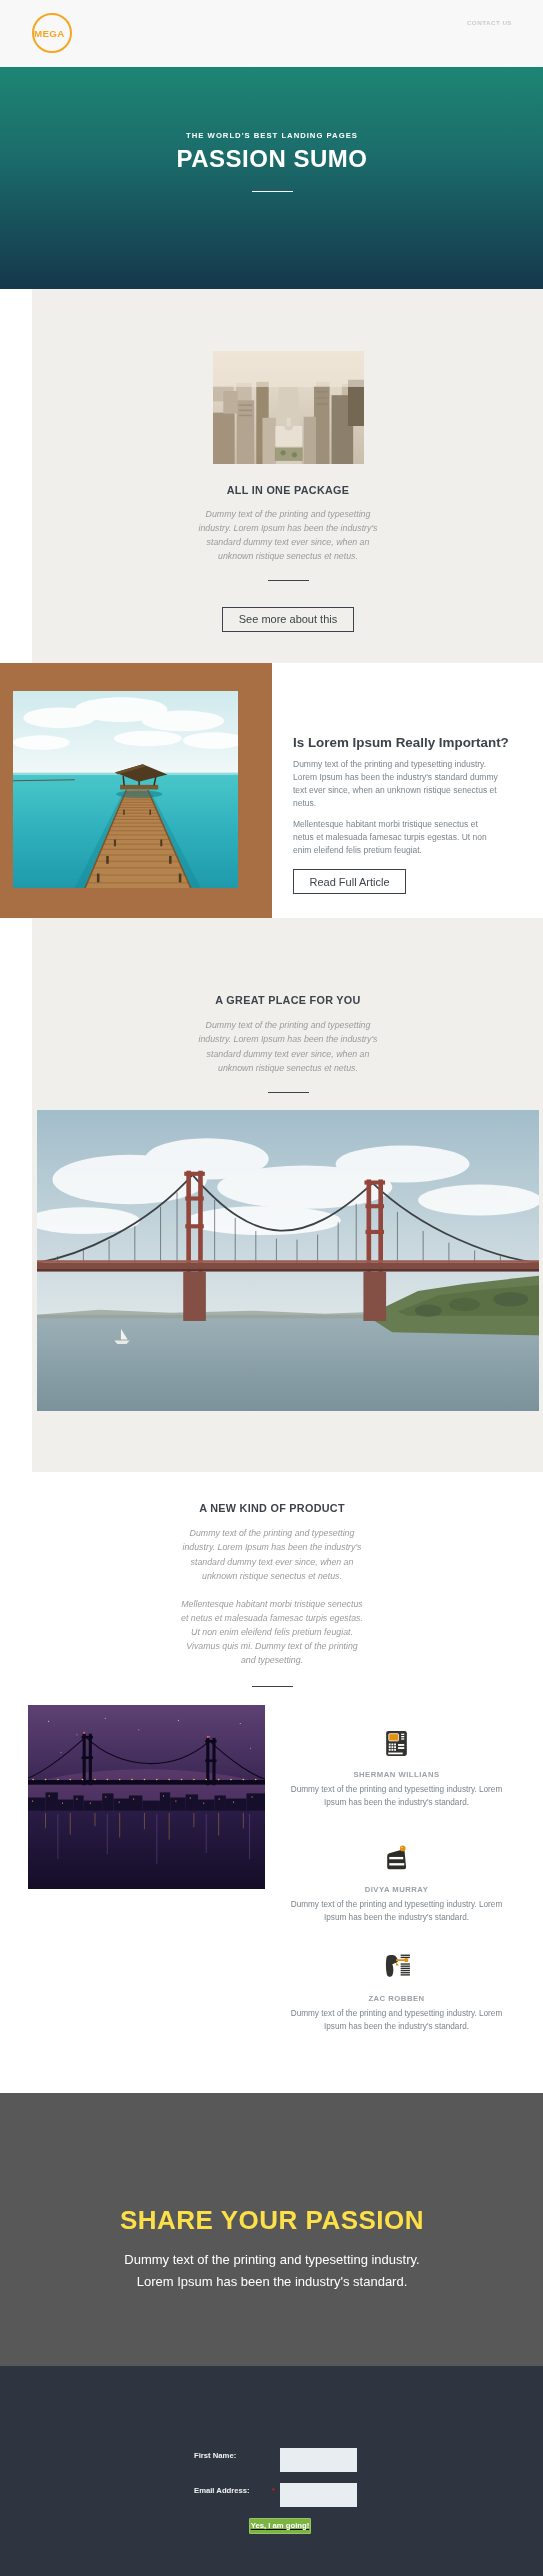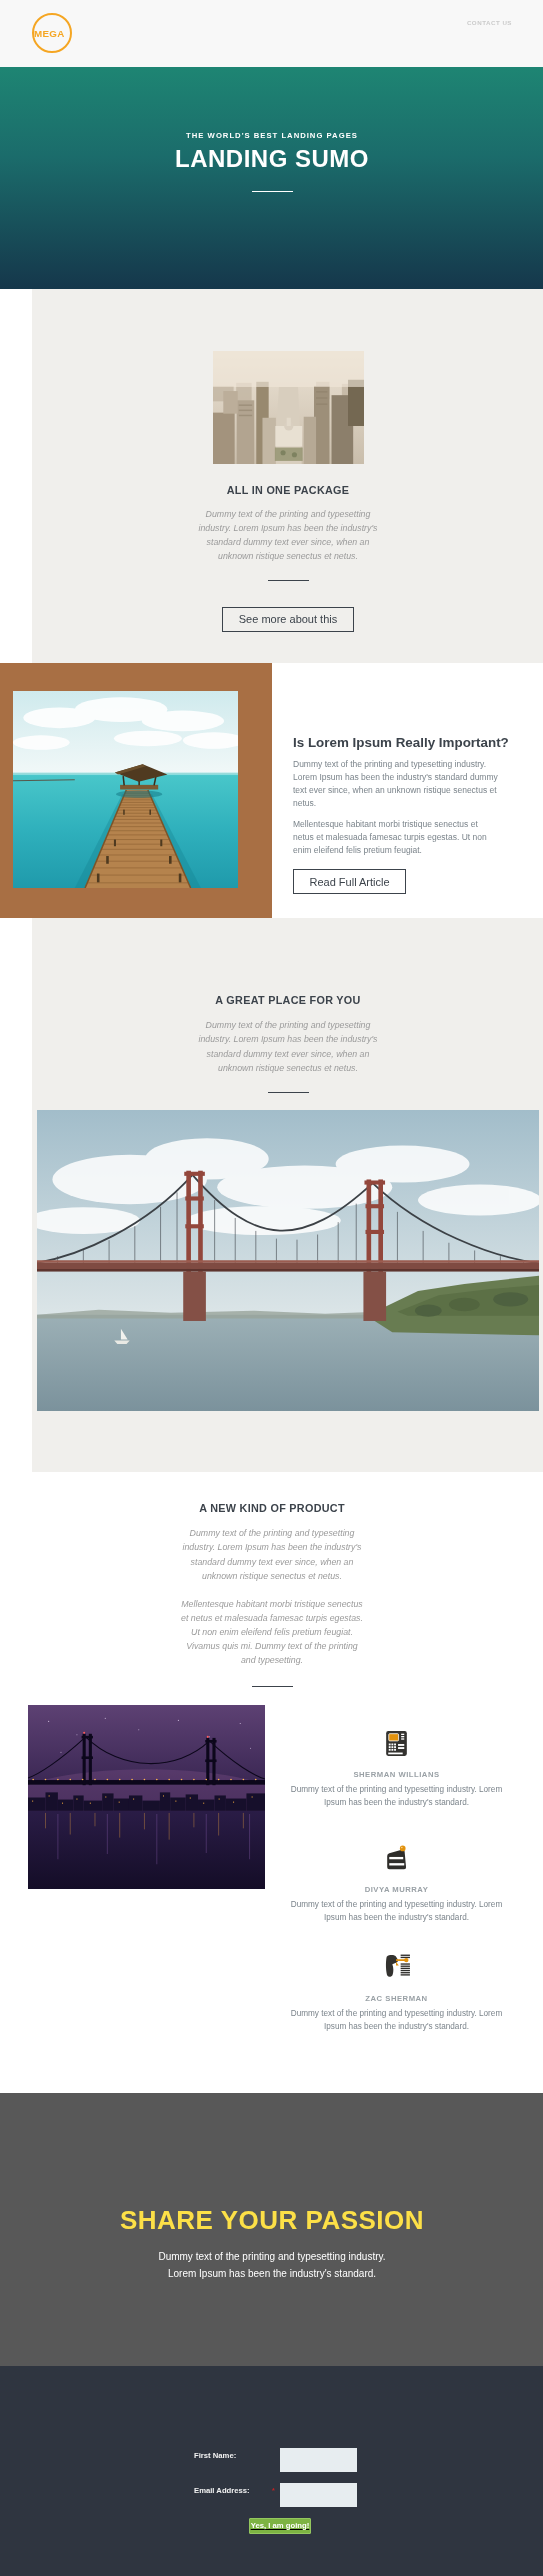--- a/index.html
+++ b/index.html
@@ -68,21 +68,21 @@
   .feature { position:absolute; left:0; width:100%; text-align:center; }
   .feature-1 { top:23px; } .feature-2 { top:138px; } .feature-3 { top:247px; }
   .feature-icon { width:31px; height:31px; margin:0 auto; }
   .feature-icon svg { display:block; width:100%; height:100%; }
   .feature-name { margin-top:10.3px; color:#9aa1a6; font-size:7.7px; font-weight:bold; letter-spacing:0.5px; }
   .feature-text { margin-top:5.7px; color:#7b848b; font-size:8.2px; line-height:1.55; }
 
   
   .cta { height:273px; background:#585858; text-align:center; overflow:hidden; }
   .cta-heading { margin-top:112px; color:#fde047; font-size:26px; font-weight:bold; letter-spacing:0.5px; }
-  .cta-sub { margin-top:13.4px; color:#ffffff; font-size:10px; line-height:1.65; }
+  .cta-sub { margin-top:13.4px; color:#ffffff; font-size:13px; line-height:1.65; }
 
   
   .footer { height:346px; background:#2f3540; overflow:hidden; }
   .form { width:206px; margin:82px auto 0 auto;text-decoration:underline; }
   .form-row { position:relative; height:24px; margin-bottom:10.8px; }
   .form-label { position:absolute; left:25px; top:3.1px; color:#f2f2f2; font-size:7.7px; font-weight:bold; }
   .req { position:absolute; left:103px; top:3.1px; color:#cc1f1f; font-size:7.2px; font-weight:bold; }
   .form-input { position:absolute; left:111px; top:0; width:77px; height:24px;
     background:#e7edf0; border:none; outline:none; font-size:7.7px; padding:0 4.1px; color:#333; }
   .submit-btn { display:block; margin:10.8px 0 0 80px; width:62px; height:16px;
@@ -96,21 +96,21 @@
 
   <header class="header">
     <div class="logo-circle">
       <span>MEGA</span>
     </div>
     <a class="contact">CONTACT US</a>
   </header>
 
   <section class="hero">
     <div class="hero-kicker">THE WORLD'S BEST LANDING PAGES</div>
-    <h1 class="hero-title">LANDING SUMO</h1>
+    <h1 class="hero-title">PASSION SUMO</h1>
     <div class="hero-rule"></div>
   </section>
 
   <section class="package gray-section">
     <div class="photo city-photo">
       <svg viewBox="0 0 293 220" preserveAspectRatio="none">
         <defs>
             <linearGradient id="cty" x1="0" y1="0" x2="0" y2="1">
           <stop offset="0" stop-color="#ece3d5"></stop>
               <stop offset="1" stop-color="#c9bdab"></stop>
@@ -515,21 +515,21 @@
                   <rect x="38" y="34.6" width="18" height="2.6"></rect>
                 <rect x="38" y="38.8" width="18" height="2.6"></rect>
                   <rect x="38" y="43" width="18" height="2.6"></rect>
               </g>
               <path d="M11 9 C17 4.5 27 5.5 29.5 9.5 L32.5 14.5 C34 17.5 32 20 29 21 L22 23.5 C24.5 30 24.5 38 22.5 44 C21 48.5 14.5 49.5 12.5 46 C9.5 40 8.5 20 11 9 Z" fill="#33322f"></path>
               <rect x="29" y="14" width="19" height="3.4" fill="#e2920e"></rect>
               <circle cx="49" cy="15.7" r="4.2" fill="#e2920e"></circle>
               <polygon points="29,19 34.5,26 29,26" fill="#e2920e"></polygon>
             </svg>
           </div>
-          <div class="feature-name">ZAC SHERMAN</div>
+          <div class="feature-name">ZAC ROBBEN</div>
           <div class="feature-text">Dummy text of the printing and typesetting industry. Lorem Ipsum has been the industry's standard.</div>
         </div>
 
       </div>
     </div>
   </section>
 
   <section class="cta">
     <h2 class="cta-heading">SHARE YOUR PASSION</h2>
     <div class="cta-sub">

